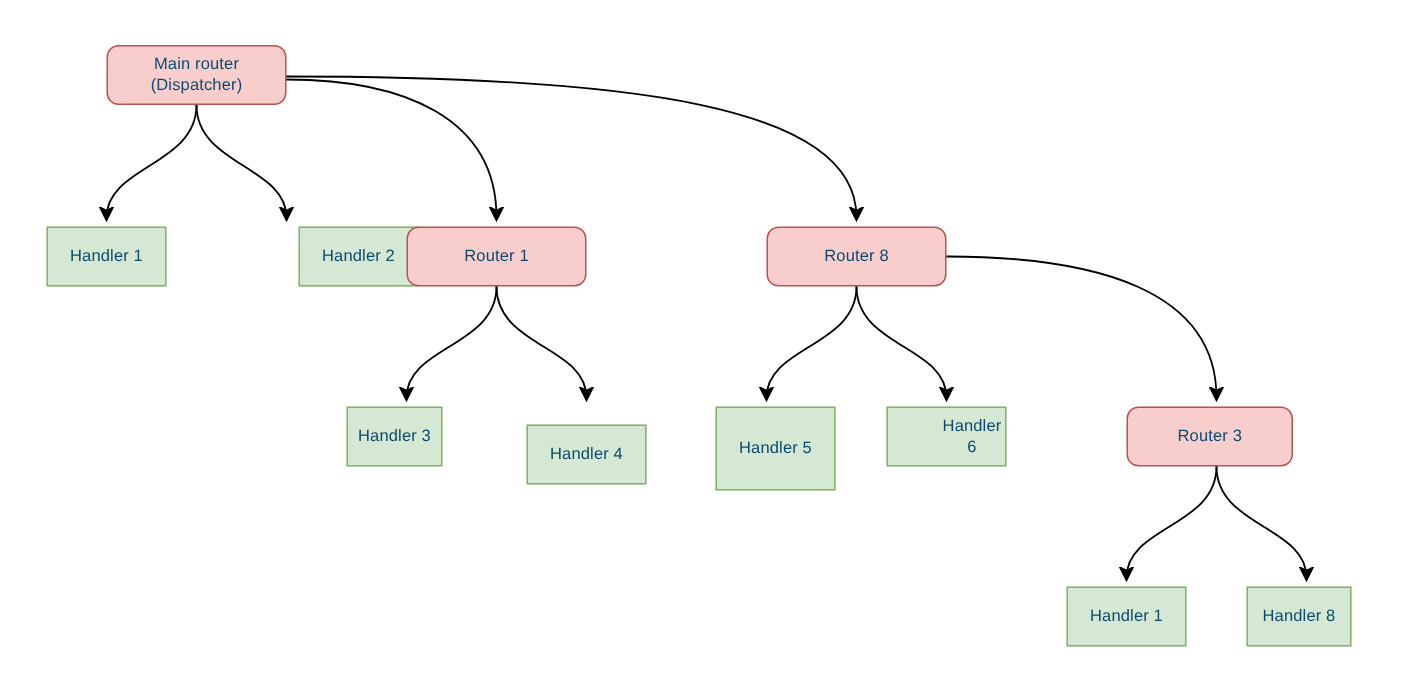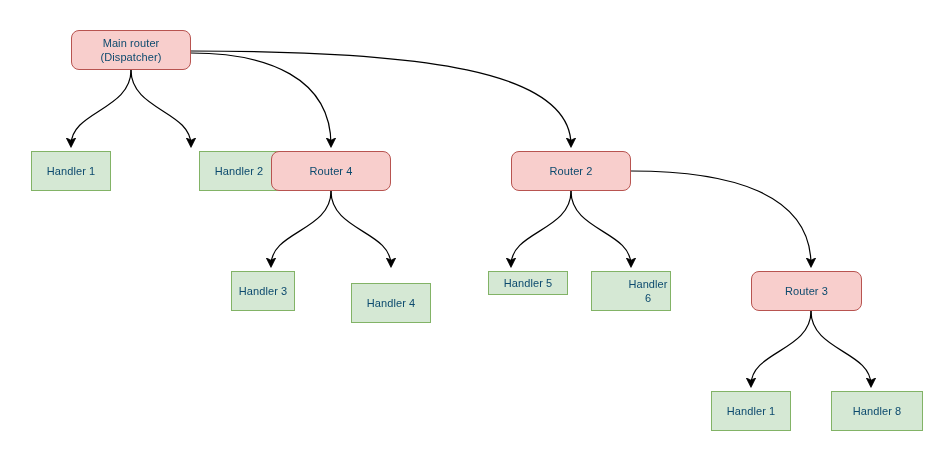--- a/index.html
+++ b/index.html
@@ -78,24 +78,24 @@
         <path d="M 811 311 C 811 351 751 351 751 385" fill="none" stroke="#000000" stroke-width="1.2" stroke-linecap="round" marker-end="url(#arrow-head)"></path>
         <path d="M 811 311 C 811 351 871 351 871 385" fill="none" stroke="#000000" stroke-width="1.2" stroke-linecap="round" marker-end="url(#arrow-head)"></path>
       </g>
   </svg>
 
   <div id="nodes-group">
       <div class="node node-router" style="left: 71px; top: 30px; width: 120px; height: 40px;"><span class="node-label">Main router
 (Dispatcher)</span></div>
       <div class="node node-handler" style="left: 31px; top: 151px; width: 80px; height: 40px;"><span class="node-label">Handler 1</span></div>
       <div class="node node-handler" style="left: 151px; top: 151px; width: 80px; height: 40px; margin-left: 48px;"><span class="node-label">Handler 2</span></div>
-      <div class="node node-router" style="left: 271px; top: 151px; width: 120px; height: 40px;"><span class="node-label">Router 4</span></div>
-      <div class="node node-router" style="left: 511px; top: 151px; width: 120px; height: 40px;"><span class="node-label">Router 2</span></div>
+      <div class="node node-router" style="left: 271px; top: 151px; width: 120px; height: 40px;"><span class="node-label">Router 1</span></div>
+      <div class="node node-router" style="left: 511px; top: 151px; width: 120px; height: 40px;"><span class="node-label">Router 8</span></div>
       <div class="node node-handler" style="left: 231px; top: 271px; width: 64px; height: 40px;"><span class="node-label">Handler 3</span></div>
       <div class="node node-handler" style="left: 351px; top: 283px; width: 80px; height: 40px;"><span class="node-label">Handler 4</span></div>
-      <div class="node node-handler" style="left: 488px; top: 271px; width: 80px; height: 24px;"><span class="node-label">Handler 5</span></div>
+      <div class="node node-handler" style="left: 477px; top: 271px; width: 80px; height: 56px;"><span class="node-label">Handler 5</span></div>
       <div class="node node-handler" style="left: 591px; top: 271px; width: 80px; height: 40px; padding-left: 34px;"><span class="node-label">Handler 6</span></div>
       <div class="node node-router" style="left: 751px; top: 271px; width: 111px; height: 40px;"><span class="node-label">Router 3</span></div>
       <div class="node node-handler" style="left: 711px; top: 391px; width: 80px; height: 40px;"><span class="node-label">Handler 1</span></div>
-      <div class="node node-handler" style="left: 831px; top: 391px; width: 92px; height: 40px;"><span class="node-label">Handler 8</span></div>
+      <div class="node node-handler" style="left: 831px; top: 391px; width: 70px; height: 40px;"><span class="node-label">Handler 8</span></div>
     </div>
 
 </div>
 
 </body></html>

